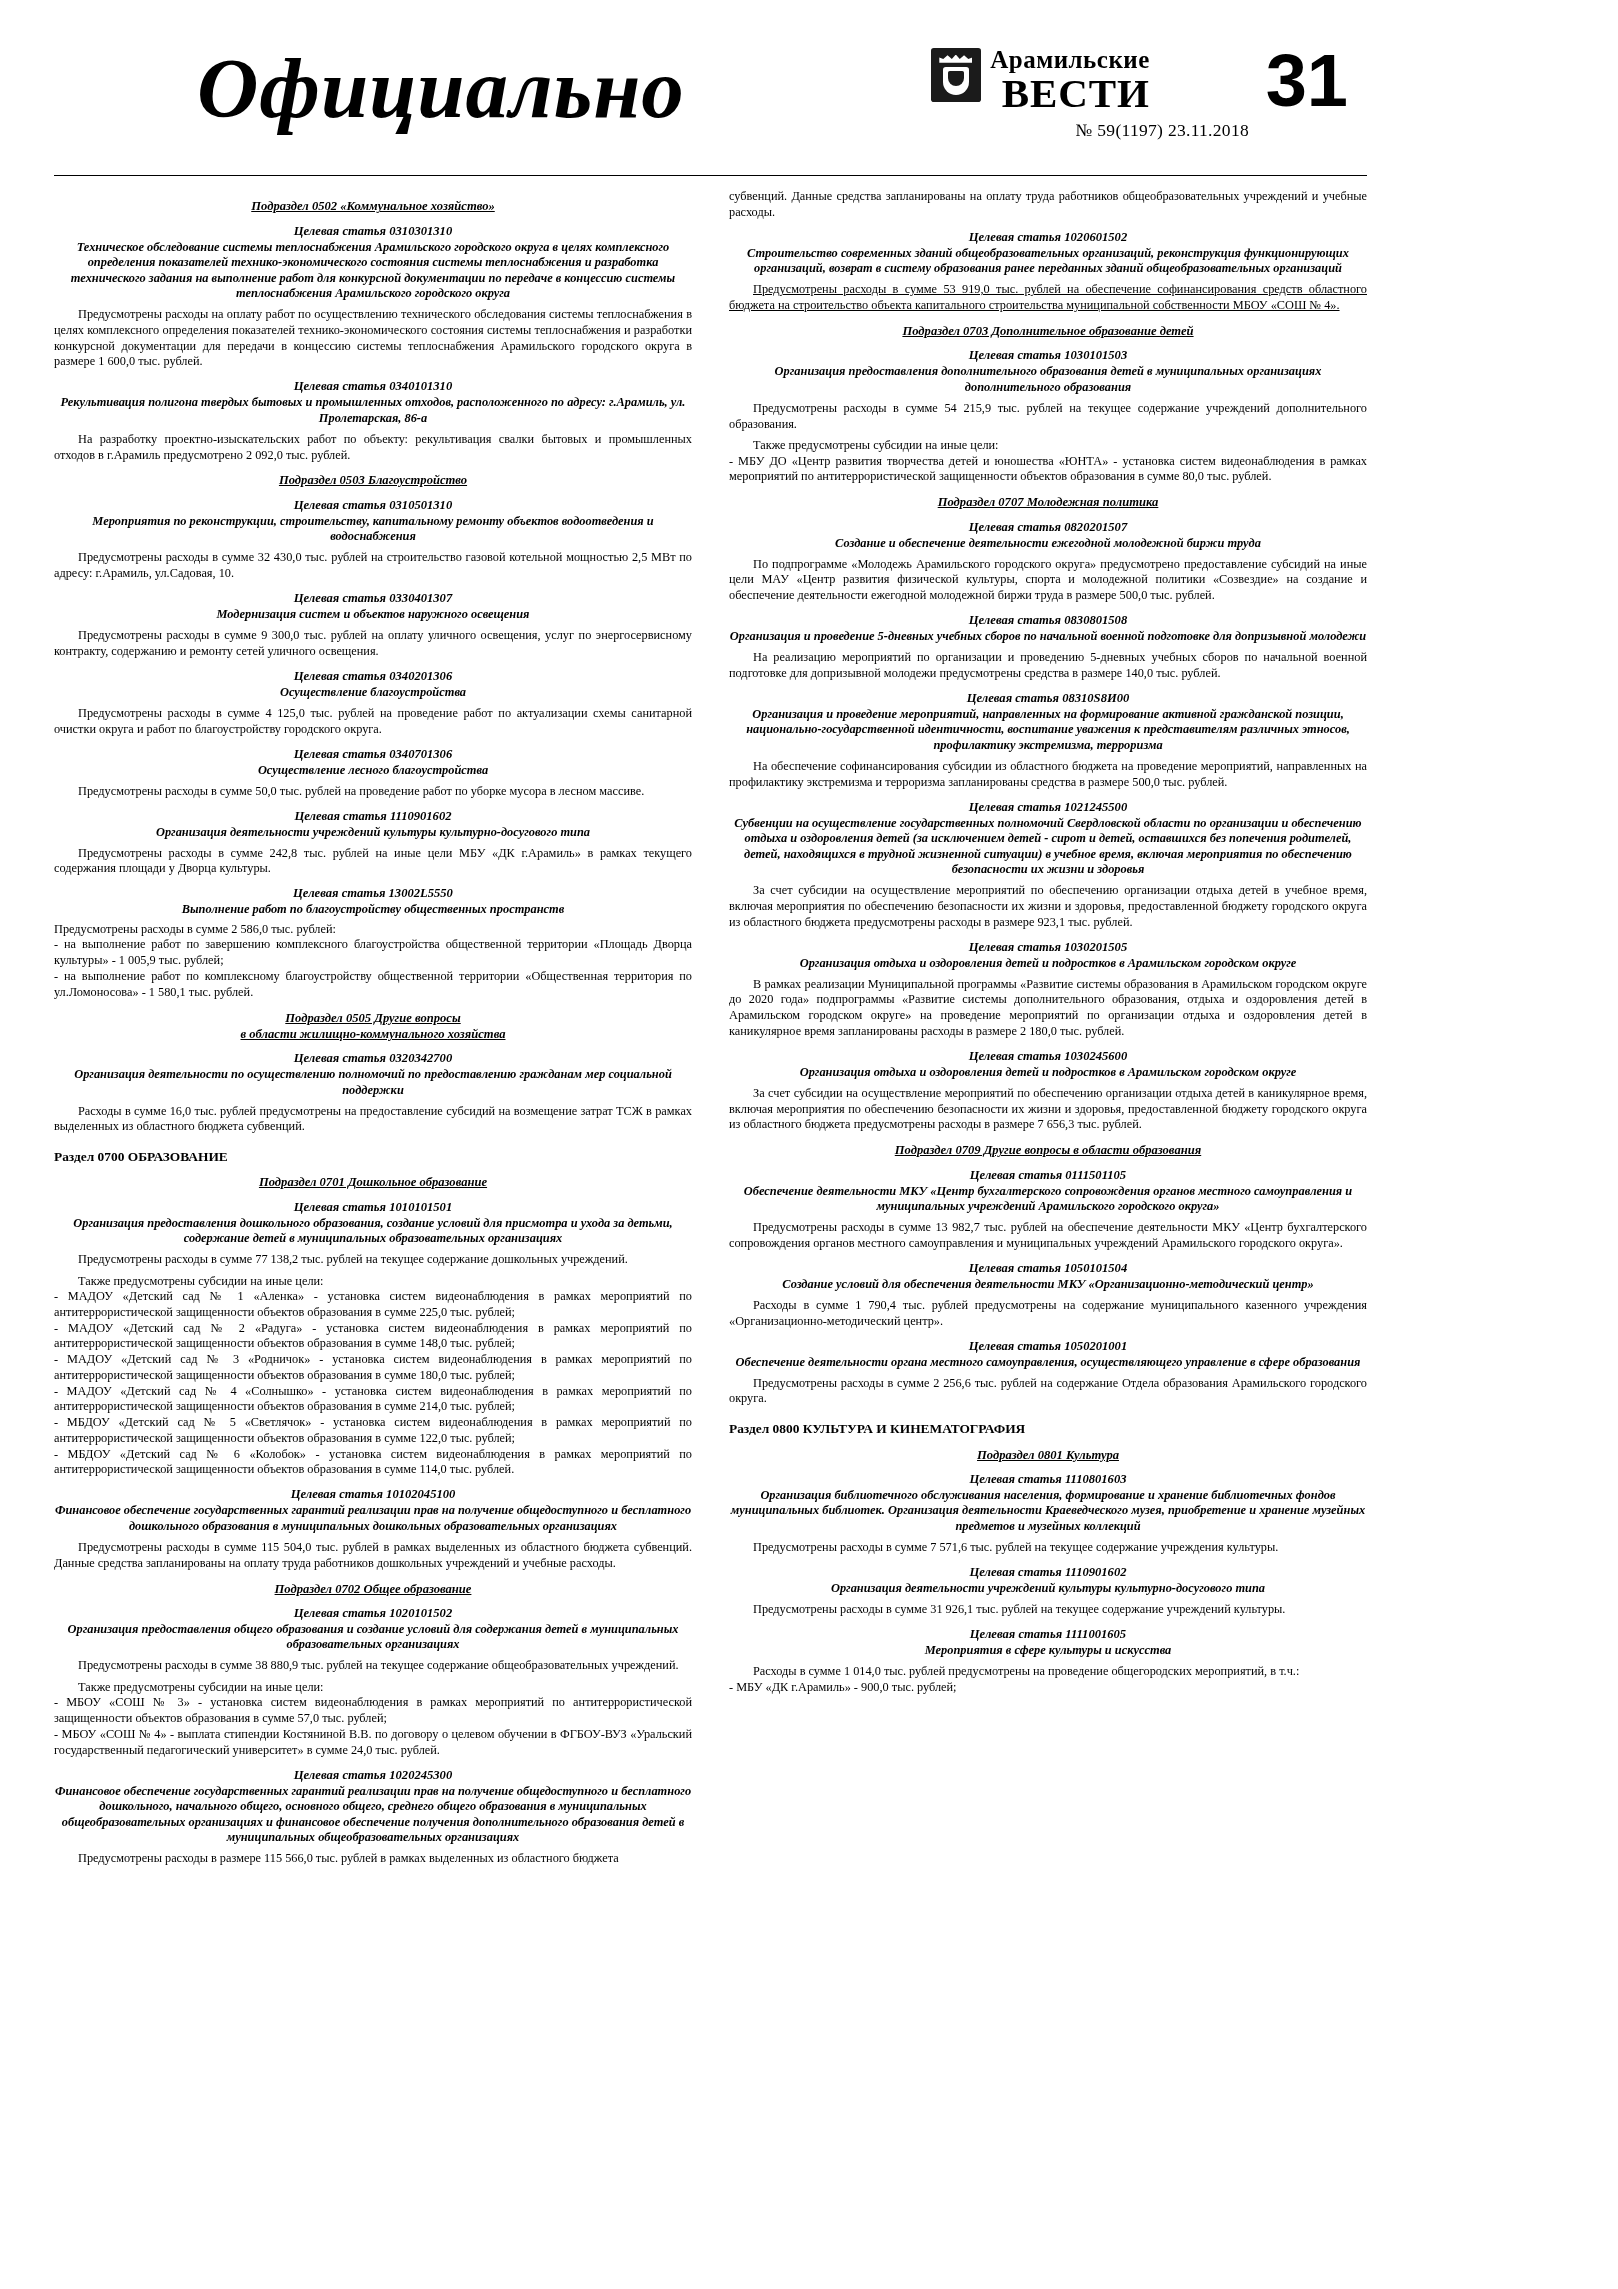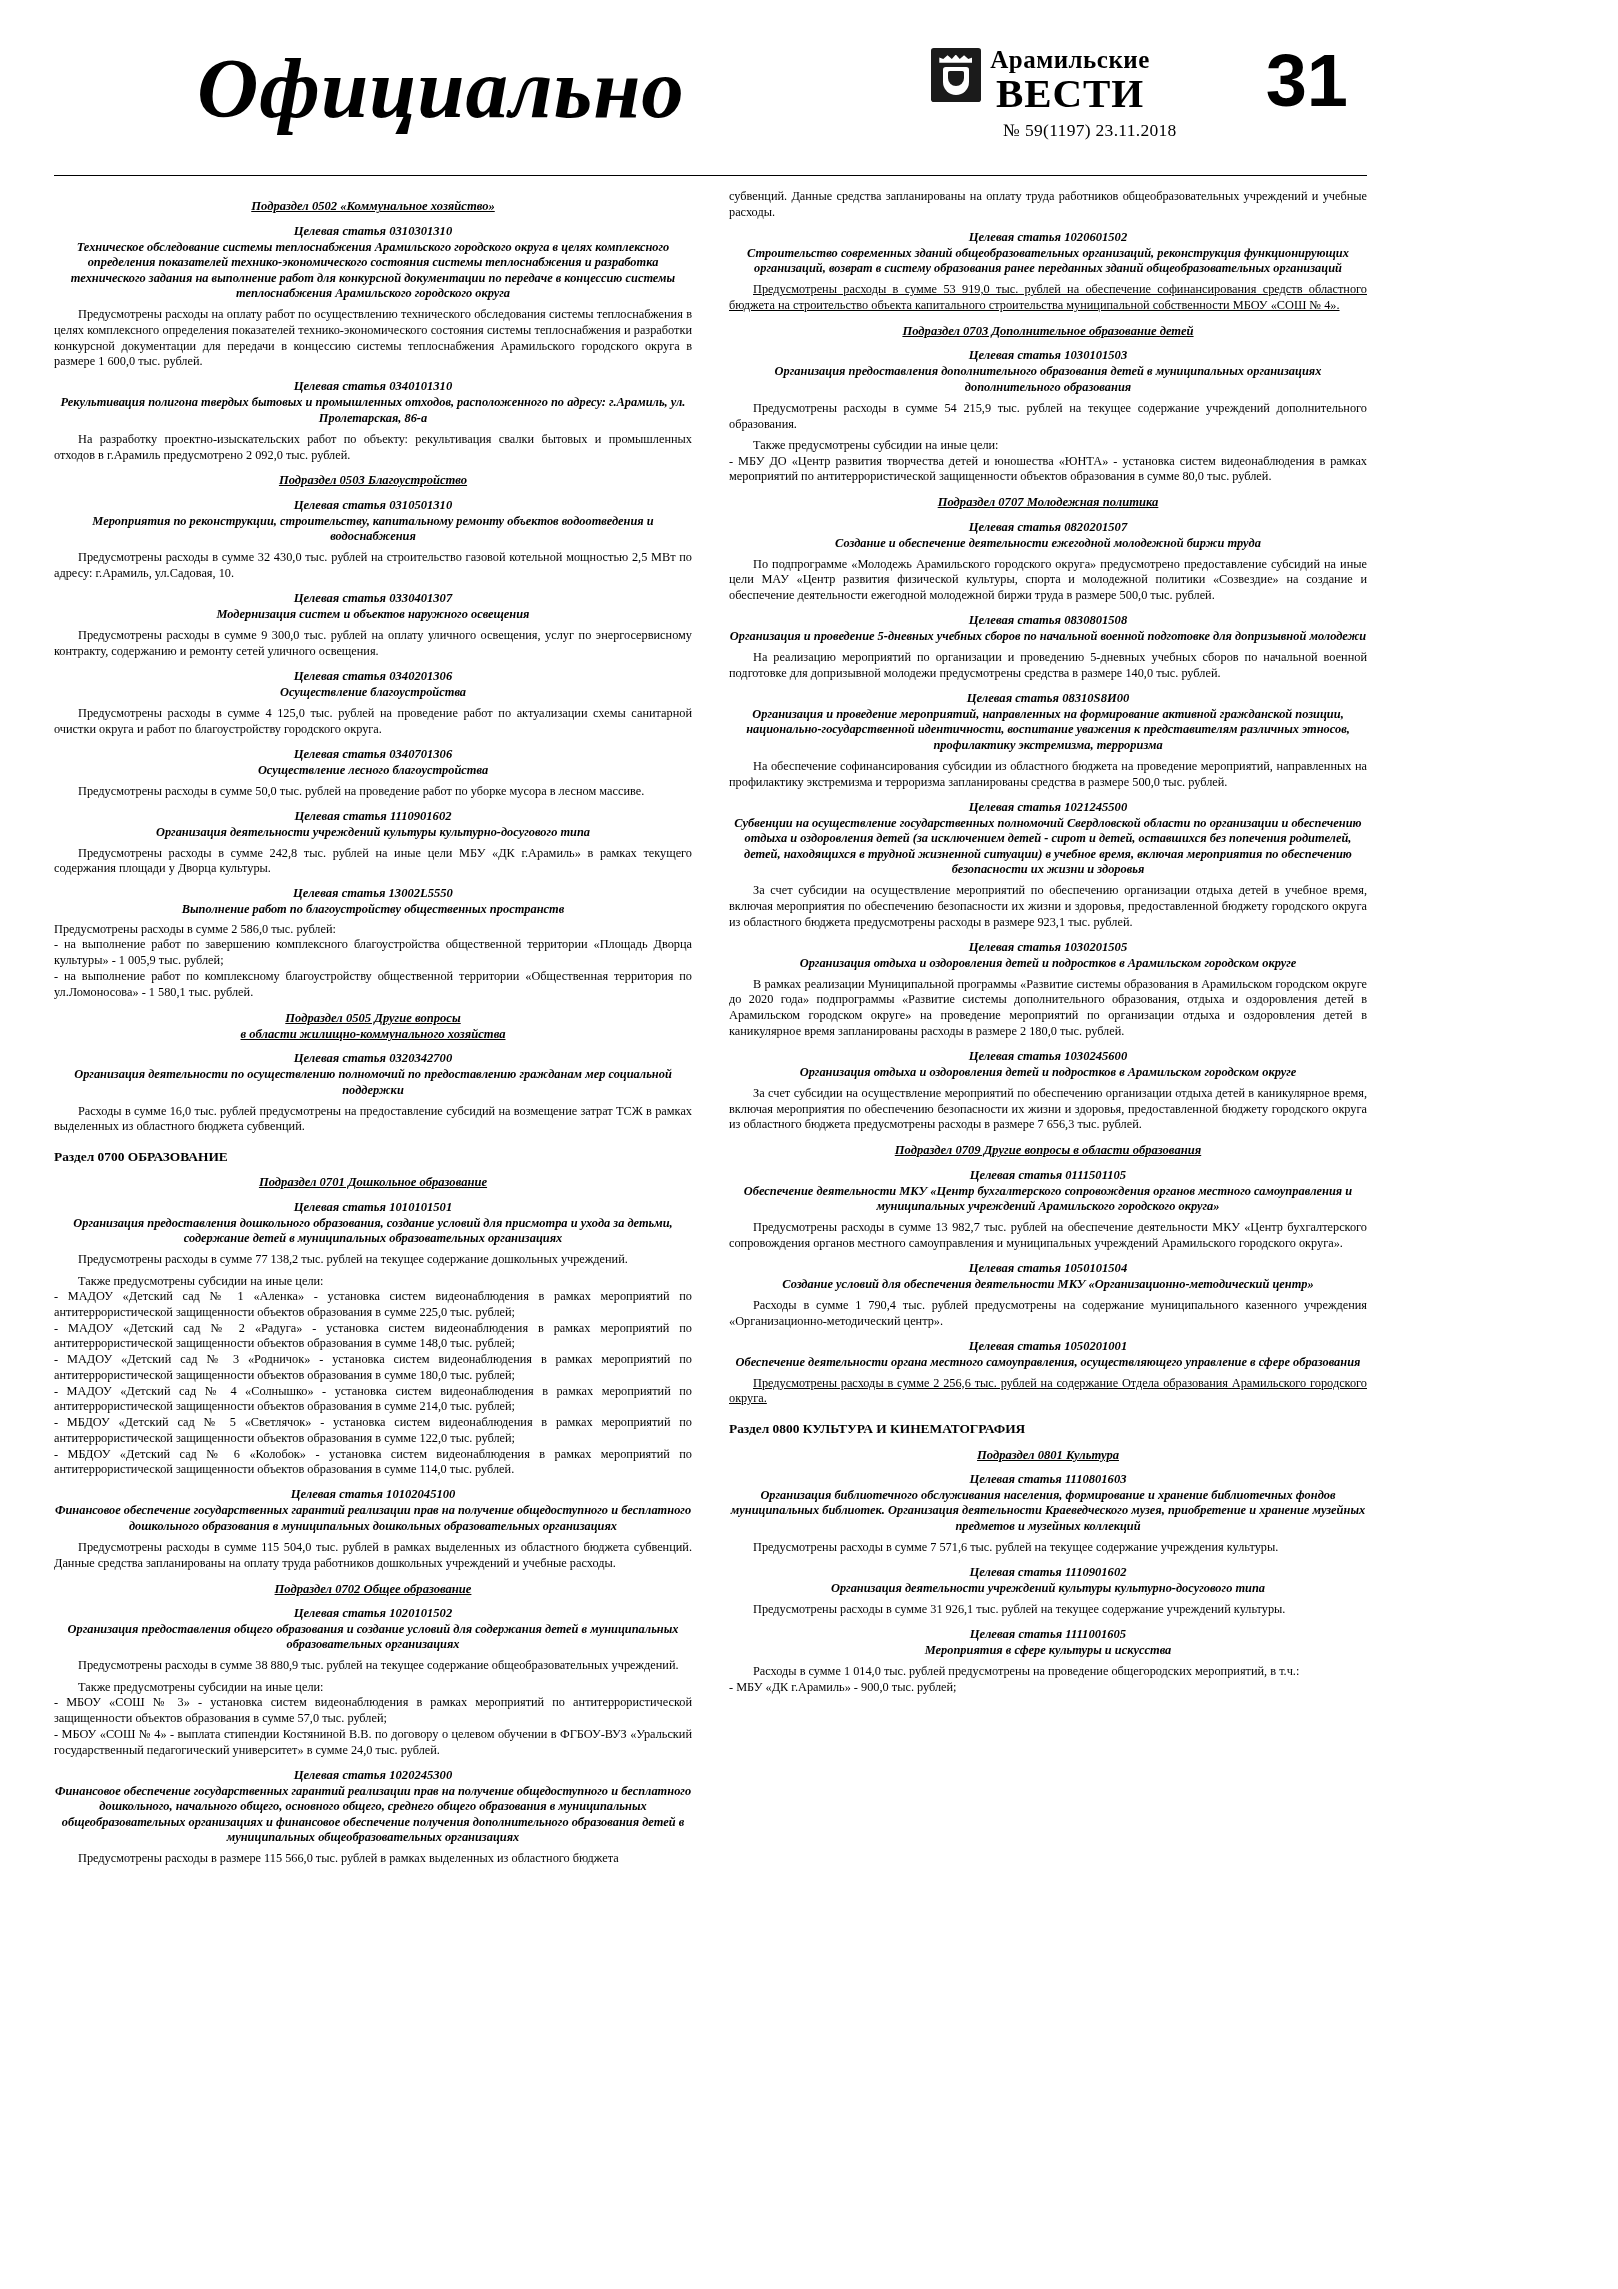--- a/index.html
+++ b/index.html
@@ -35,21 +35,21 @@
     font-weight: bold;
     font-size: 85px;
     letter-spacing: 0.9px;
     color: #000;
     line-height: 1;
   }
   .brand-block {
     position: absolute;
     right: 118px;
     top: 48px;
-    text-align: center;
+    text-align: right;
     width: 318px;
   }
   .brand-row {
     display: flex;
     align-items: flex-start;
   }
   .brand-emblem {
     width: 50px;
     height: 54px;
     background: #1b1b1b;
@@ -284,21 +284,21 @@
         <div class="body-p" style="text-indent: 24px;">За счет субсидии на осуществление мероприятий по обеспечению организации отдыха детей в каникулярное время, включая мероприятия по обеспечению безопасности их жизни и здоровья, предоставленной бюджету городского округа из областного бюджета предусмотрены расходы в размере 7 656,3 тыс. рублей.</div>
         <div class="hdr-ul">Подраздел 0709 Другие вопросы в области образования</div>
         <div class="hdr-c">Целевая статья 0111501105</div>
         <div class="hdr-ital">Обеспечение деятельности МКУ «Центр бухгалтерского сопровождения органов местного самоуправления и муниципальных учреждений Арамильского городского округа»</div>
         <div class="body-p" style="text-indent: 24px;">Предусмотрены расходы в сумме 13 982,7 тыс. рублей на обеспечение деятельности МКУ «Центр бухгалтерского сопровождения органов местного самоуправления и муниципальных учреждений Арамильского городского округа».</div>
         <div class="hdr-c">Целевая статья 1050101504</div>
         <div class="hdr-ital">Создание условий для обеспечения деятельности МКУ «Организационно-методический центр»</div>
         <div class="body-p" style="text-indent: 24px;">Расходы в сумме 1 790,4 тыс. рублей предусмотрены на содержание муниципального казенного учреждения «Организационно-методический центр».</div>
         <div class="hdr-c">Целевая статья 1050201001</div>
         <div class="hdr-ital">Обеспечение деятельности органа местного самоуправления, осуществляющего управление в сфере образования</div>
-        <div class="body-p" style="text-indent: 24px; text-decoration: underline;">Предусмотрены расходы в сумме 2 256,6 тыс. рублей на содержание Отдела образования Арамильского городского округа.</div>
+        <div class="body-p" style="text-indent: 24px;">Предусмотрены расходы в сумме 2 256,6 тыс. рублей на содержание Отдела образования Арамильского городского округа.</div>
         <div class="hdr-section">Раздел 0800 КУЛЬТУРА И КИНЕМАТОГРАФИЯ</div>
         <div class="hdr-ul">Подраздел 0801 Культура</div>
         <div class="hdr-c">Целевая статья 1110801603</div>
         <div class="hdr-ital">Организация библиотечного обслуживания населения, формирование и хранение библиотечных фондов муниципальных библиотек. Организация деятельности Краеведческого музея, приобретение и хранение музейных предметов и музейных коллекций</div>
         <div class="body-p" style="text-indent: 24px;">Предусмотрены расходы в сумме 7 571,6 тыс. рублей на текущее содержание учреждения культуры.</div>
         <div class="hdr-c">Целевая статья 1110901602</div>
         <div class="hdr-ital">Организация деятельности учреждений культуры культурно-досугового типа</div>
         <div class="body-p" style="text-indent: 24px;">Предусмотрены расходы в сумме 31 926,1 тыс. рублей на текущее содержание учреждений культуры.</div>
         <div class="hdr-c">Целевая статья 1111001605</div>
         <div class="hdr-ital">Мероприятия в сфере культуры и искусства</div>

